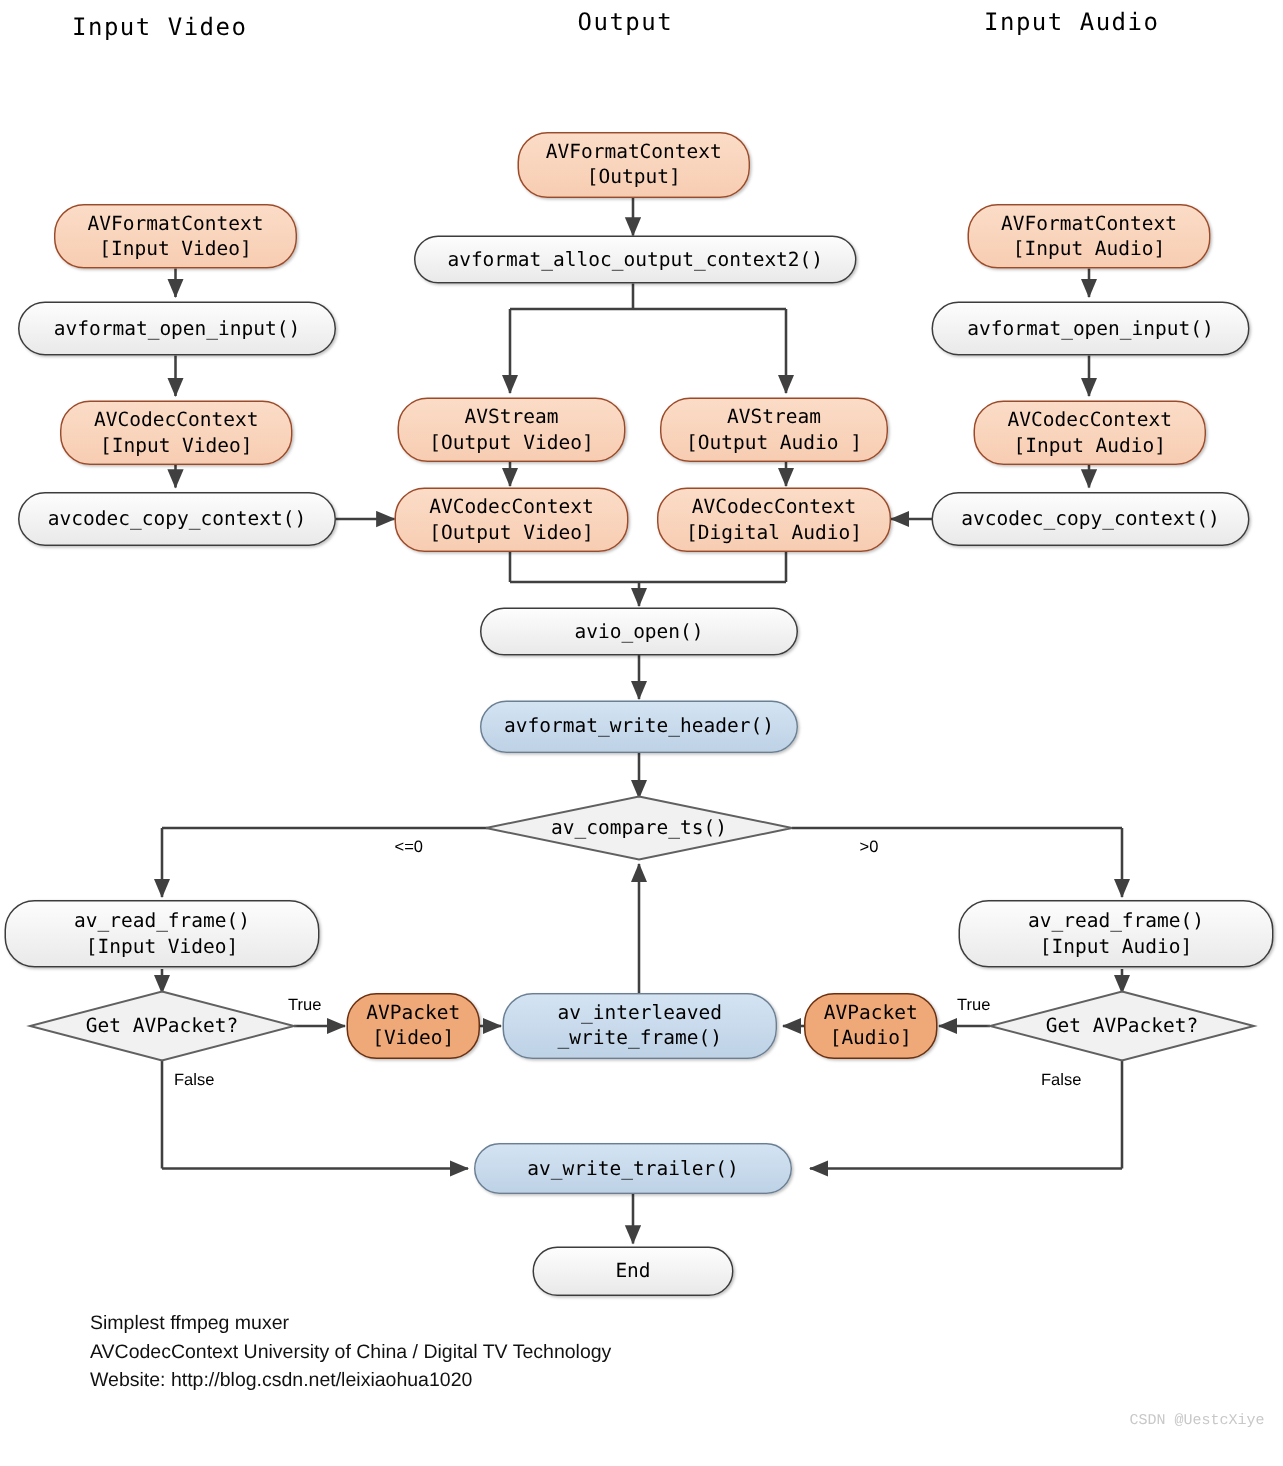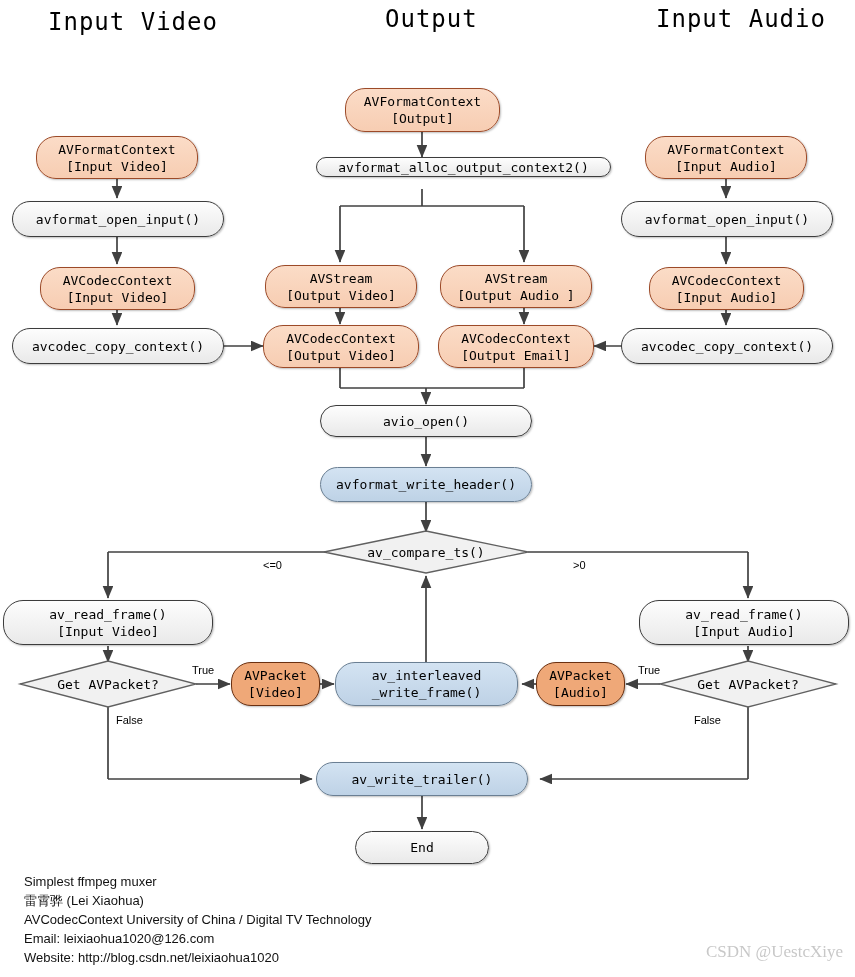--- a/index.html
+++ b/index.html
@@ -1,21 +1,21 @@
 <!DOCTYPE html>
 <html><head>
 <meta charset="utf-8">
 <style>
   html,body{margin:0;padding:0;background:#ffffff;}
   body{width:855px;height:977px;position:relative;
        font-family:"DejaVu Sans Mono",monospace;color:#000;overflow:hidden;}
   #canvas{position:absolute;left:0;top:0;width:855px;height:977px;}
 
   .hdr{position:absolute;font-family:"DejaVu Sans Mono",monospace;
-       font-size:24px;letter-spacing:1px;color:#000;white-space:nowrap;}
+       font-size:16px;letter-spacing:1px;color:#000;white-space:nowrap;}
 
   
   .node{position:absolute;box-sizing:border-box;display:flex;flex-direction:column;
         align-items:center;justify-content:center;text-align:center;
         font-family:"DejaVu Sans Mono",monospace;font-size:13px;line-height:17px;
         color:#000;white-space:pre;border-radius:20px;}
   .n-orange{background:linear-gradient(180deg,#fbdcc7 0%,#f7cdb2 100%);
             border:1px solid #9c4a28;box-shadow:1px 1px 2px rgba(0,0,0,.25);}
   .n-orange2{background:#efa878;border:1px solid #6b3010;
              box-shadow:1px 1px 2px rgba(0,0,0,.25);}
@@ -30,23 +30,23 @@
   .dlabel{position:absolute;font-family:"DejaVu Sans Mono",monospace;font-size:13px;
           color:#000;white-space:nowrap;display:flex;align-items:center;
           justify-content:center;}
 
   .edgelbl{position:absolute;font-family:"Liberation Sans",sans-serif;font-size:11px;
            color:#000;white-space:nowrap;}
 
   .footer{position:absolute;left:24px;top:872px;
           font-family:"Liberation Sans",sans-serif;font-size:13px;line-height:19px;
           color:#111;white-space:nowrap;}
-  .footer div{white-space:nowrap;}
+  .footer div{white-space:nowrap;margin-left:36px;}
   .wmark{position:absolute;right:12px;top:942px;
-         font-family:Liberation Serif, serif;font-size:17px;color:#c8c8c8;
+         font-family:Liberation Mono, monospace;font-size:10px;color:#c8c8c8;
          white-space:nowrap;}
 </style>
 </head>
 <body>
 
 <svg id="canvas" viewBox="0 0 855 977" xmlns="http://www.w3.org/2000/svg">
   <defs>
     <marker id="ah" markerWidth="9" markerHeight="9" refX="7.2" refY="3.2" orient="auto" markerUnits="strokeWidth">
       <path d="M0,0 L7.6,3.2 L0,6.4 z" fill="#404040"></path>
     </marker>
@@ -162,42 +162,42 @@
 
 <div class="node n-gray" style="left:12px;top:328px;width:212px;height:36px;">
   <span>avcodec_copy_context()</span>
 </div>
 
 <div class="node n-orange" style="left:345px;top:88px;width:155px;height:44px;">
   <span>AVFormatContext</span>
   <span>[Output]</span>
 </div>
 
-<div class="node n-gray" style="left:276px;top:157px;width:295px;height:20px;margin-left:40px;">
+<div class="node n-gray" style="left:276px;top:157px;width:295px;height:32px;">
   <span>avformat_alloc_output_context2()</span>
 </div>
 
 <div class="node n-orange" style="left:265px;top:265px;width:152px;height:43px;">
   <span>AVStream</span>
   <span>[Output Video]</span>
 </div>
 
 <div class="node n-orange" style="left:440px;top:265px;width:152px;height:43px;">
   <span>AVStream</span>
   <span>[Output Audio ]</span>
 </div>
 
 <div class="node n-orange" style="left:263px;top:325px;width:156px;height:43px;">
   <span>AVCodecContext</span>
   <span>[Output Video]</span>
 </div>
 
 <div class="node n-orange" style="left:438px;top:325px;width:156px;height:43px;">
   <span>AVCodecContext</span>
-  <span>[Output Email]</span>
+  <span>[Digital Audio]</span>
 </div>
 
 <div class="node n-gray" style="left:320px;top:405px;width:212px;height:32px;">
   <span>avio_open()</span>
 </div>
 
 <div class="node n-blue" style="left:320px;top:467px;width:212px;height:35px;">
   <span>avformat_write_header()</span>
 </div>
 
@@ -260,19 +260,17 @@
 <div class="node n-blue" style="left:316px;top:762px;width:212px;height:34px;">
   <span>av_write_trailer()</span>
 </div>
 
 <div class="node n-end" style="left:355px;top:831px;width:134px;height:33px;">
   <span>End</span>
 </div>
 
 <div class="footer">
   <div>Simplest ffmpeg muxer</div>
-  <div>雷霄骅 (Lei Xiaohua)</div>
   <div>AVCodecContext University of China / Digital TV Technology</div>
-  <div>Email: leixiaohua1020@126.com</div>
   <div>Website: http://blog.csdn.net/leixiaohua1020</div>
 </div>
 
 <div class="wmark">CSDN @UestcXiye</div>
 
 </body></html>

